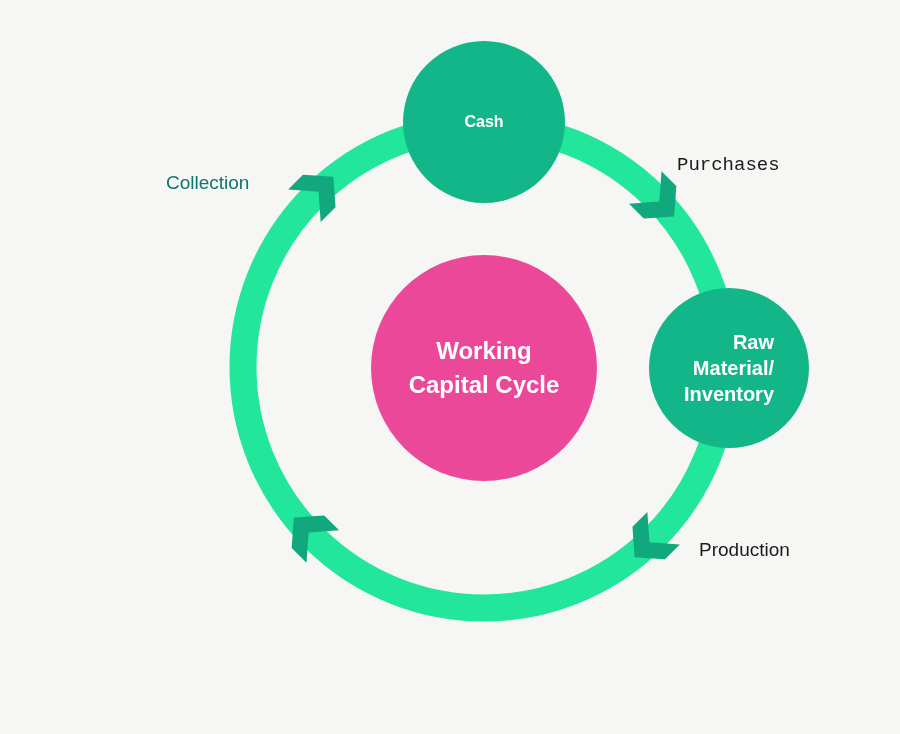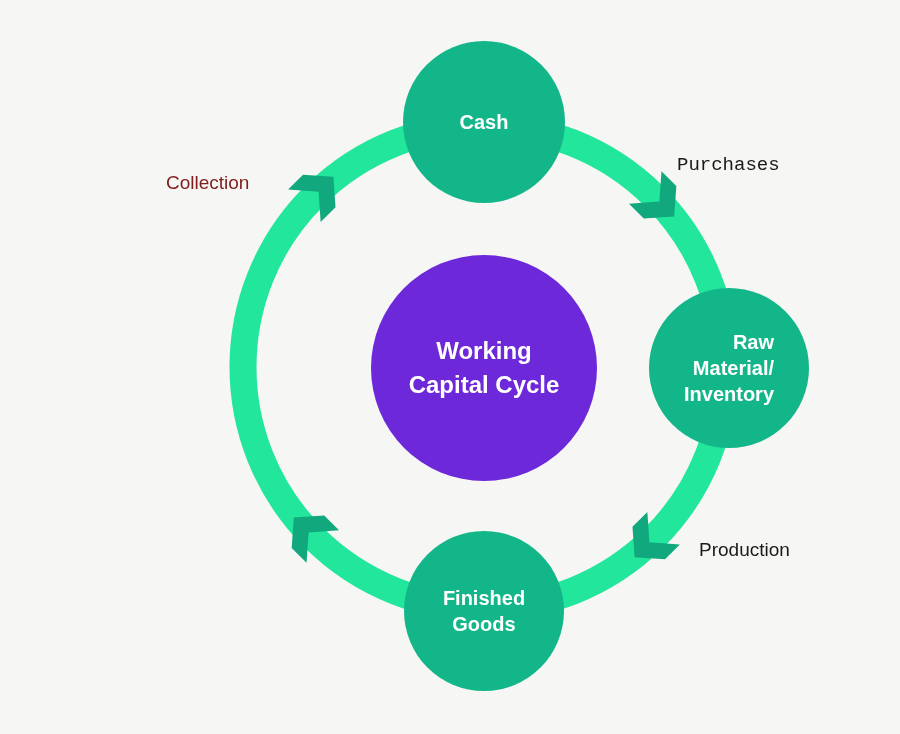--- a/index.html
+++ b/index.html
@@ -31,21 +31,21 @@
     display: flex;
     align-items: center;
     justify-content: center;
     text-align: center;
     white-space: pre-line;
     font-weight: 600;
   }
   .node-label {
     white-space: pre-line;
   }
-  .node-cash          { left: 403px; top: 41px;  width: 162px; height: 162px; font-size: 20px; line-height: 1.3; }
+  .node-cash          { left: 403px; top: 41px;  width: 162px; height: 162px; font-size: 16px; line-height: 1.3; }
   .node-raw           { left: 649px; top: 288px; width: 160px; height: 160px; font-size: 20px; line-height: 1.3; text-align: right; }
   .node-finished      { left: 404px; top: 531px; width: 160px; height: 160px; font-size: 20px; line-height: 1.3; }
   .node-receivables   { left: 158px; top: 287px; width: 160px; height: 160px; font-size: 20px; line-height: 1.3; }
   .node-center        { left: 371px; top: 255px; width: 226px; height: 226px; font-size: 24px; line-height: 1.4; }
   .edge-label {
     position: absolute;
     color: #1a1a1a;
     font-size: 19px;
     font-weight: 400;
     white-space: nowrap;
@@ -73,41 +73,37 @@
 
     <g transform="translate(654.4,537.4) rotate(135)">
       <polygon points="-13,-23 8,-23 28,0 8,23 -13,23 7,0" fill="#10a87c"></polygon>
     </g>
 
     <g transform="translate(313.6,537.4) rotate(225)">
       <polygon points="-13,-23 8,-23 28,0 8,23 -13,23 7,0" fill="#10a87c"></polygon>
     </g>
   </svg>
 
-  <div class="node node-center" style="background-color: #6d28d9;">
+  <div class="node node-center" style="background-color: #ec4899;">
     <span class="node-label">Working
 Capital Cycle</span>
   </div>
 
   <div class="node node-cash" style="background-color: rgb(19, 182, 137);">
     <span class="node-label">Cash</span>
   </div>
 
   <div class="node node-raw" style="background-color: rgb(19, 182, 137);">
     <span class="node-label">Raw
 Material/
 Inventory</span>
   </div>
 
-  <div class="node node-finished" style="background-color: rgb(19, 182, 137);">
-    <span class="node-label">Finished
-Goods</span>
-  </div>
 
 
   <div class="edge-label label-purchases" style="color: rgb(26, 26, 26); font-family: Liberation Mono, monospace;">Purchases</div>
 
   <div class="edge-label label-production" style="color: rgb(26, 26, 26);">Production</div>
 
 
-  <div class="edge-label label-collection" style="color: #7f1d1d;">Collection</div>
+  <div class="edge-label label-collection" style="color: #0f766e;">Collection</div>
 
 </div>
 
 </body></html>

